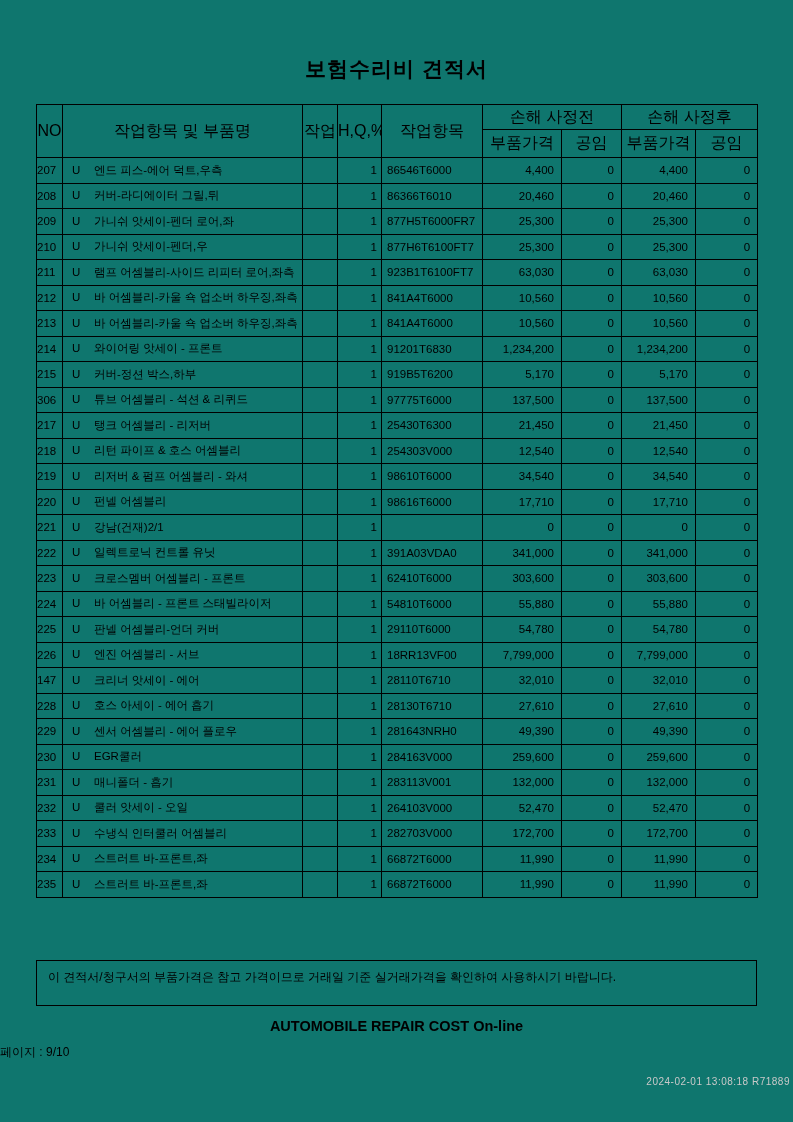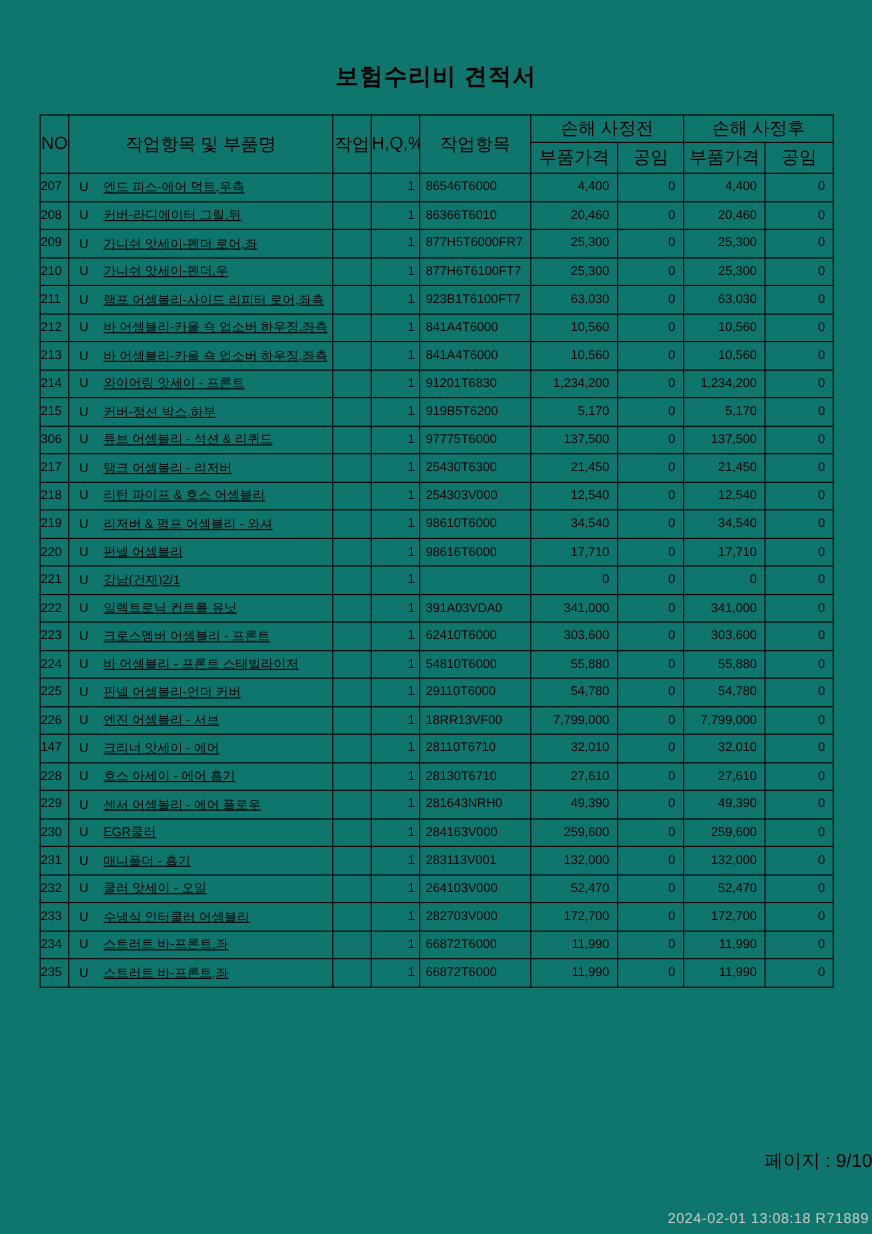--- a/index.html
+++ b/index.html
@@ -19,41 +19,41 @@
   }
   table.estimate th, table.estimate td {
     border:1px solid #000000; font-weight:normal;
     overflow:hidden; white-space:nowrap;
   }
   thead th { text-align:center; font-size:16px; vertical-align:middle; }
   tr.hrow1 th { height:25px; }
   tr.hrow2 th { height:28px; }
   tbody td { height:25.5px; font-size:11.5px; vertical-align:middle; }
   td.c-no   { text-align:left; }
-  td.c-name { text-align:left; padding-left:9px;text-decoration:underline; }
+  td.c-name { text-align:left; padding-left:9px; }
   td.c-name .flag { display:inline-block; width:22px; }
   td.c-work { text-align:center; }
   td.c-hq   { text-align:right; padding-right:4px; }
   td.c-code { text-align:left; padding-left:5px; }
   td.c-num  { text-align:right; padding-right:7px; }
   .notice-box {
     position:absolute; left:36px; top:960px; width:721px; height:46px;
     border:1px solid #000000; padding:8px 11px; font-size:12px;
   }
   .footer-title {
     position:absolute; top:1018px; left:0; width:100%;
     text-align:center; font-size:14.5px; font-weight:bold;
   }
   .page-number {
     position:absolute; top:1044px; left:0; width:100%;
-    text-align:right; font-size:17px;
+    text-align:left; font-size:12px;
   }
   .timestamp {
-    position:absolute; top:1100px; right:3px;
-    font-size:13px; color:#c9c9c9; letter-spacing:0.5px;
+    position:absolute; top:1076px; right:3px;
+    font-size:10px; color:#c9c9c9; letter-spacing:0.5px;
   }
 </style>
 </head>
 <body>
 
 <div class="page">
 
   <div class="doc-title">보험수리비 견적서</div>
 
   <table class="estimate">
@@ -429,17 +429,21 @@
       <td class="c-hq">1</td>
       <td class="c-code">66872T6000</td>
       <td class="c-num">11,990</td>
       <td class="c-num">0</td>
       <td class="c-num">11,990</td>
       <td class="c-num">0</td>
     </tr>
   </tbody>
   </table>
 
-
+  <div class="notice-box">
+    <span>이 견적서/청구서의 부품가격은 참고 가격이므로 거래일 기준 실거래가격을 확인하여 사용하시기 바랍니다.</span>
+  </div>
+
+  <div class="footer-title">AUTOMOBILE REPAIR COST On-line</div>
   <div class="page-number">페이지 : 9/10</div>
   <div class="timestamp">2024-02-01 13:08:18 R71889</div>
 
 </div>
 
 </body></html>

